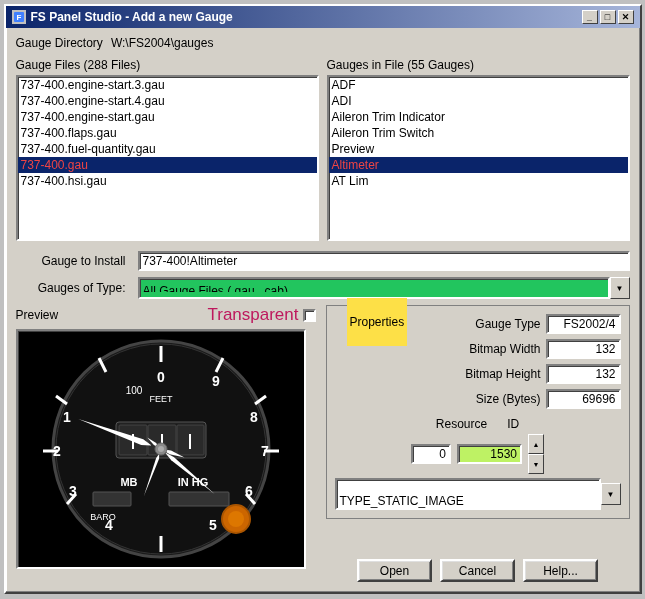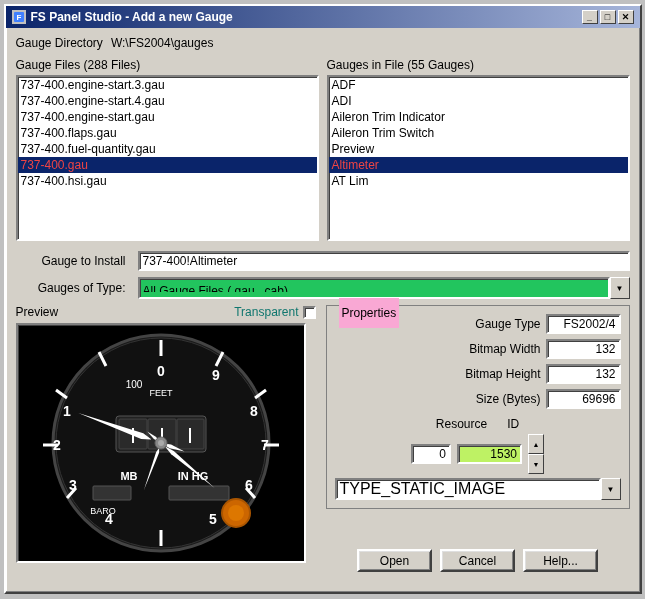--- a/index.html
+++ b/index.html
@@ -236,22 +236,22 @@
       color: #000;
     }
 
     .transparent-row {
       display: flex;
       align-items: center;
       gap: 4px;
     }
 
     .transparent-label {
-      font-size: 12px;
-      color: #0f766e;
+      font-size: 17px;
+      color: #be185d;
     }
 
     .checkbox {
       width: 13px;
       height: 13px;
       background: #ffffff;
       border: 2px solid #808080;
       border-right-color: #ffffff;
       border-bottom-color: #ffffff;
       box-shadow: inset 1px 1px 0 #404040;
@@ -279,23 +279,23 @@
     .properties-group {
       border: 1px solid #808080;
       padding: 8px;
       margin-bottom: 8px;
       position: relative;
     }
 
     .group-title {
       position: absolute;
       top: -8px;
-      left: 12px;
-      background: #f9a8d4;
-      padding: 8px 3px;
+      left: 20px;
+      background: #fde047;
+      padding: 17px 3px;
       font-size: 12px;
       color: #000;
     }
 
     .prop-row {
       display: flex;
       align-items: center;
       justify-content: flex-end;
       margin-bottom: 5px;
       gap: 5px;
@@ -375,22 +375,22 @@
     }
 
     .type-static-input {
       flex: 1;
       height: 22px;
       background: #ffffff;
       border: 2px solid #808080;
       border-right-color: #ffffff;
       border-bottom-color: #ffffff;
       box-shadow: inset 1px 1px 0 #404040;
-      padding: 0 3px;
-      font-size: 16px;
+      padding: 14px 3px;
+      font-size: 12px;
     }
 
     .type-static-btn {
       width: 20px;
       height: 22px;
       background: #d4d0c8;
       border: 1px solid #ffffff;
       border-right-color: #404040;
       border-bottom-color: #404040;
       display: flex;

